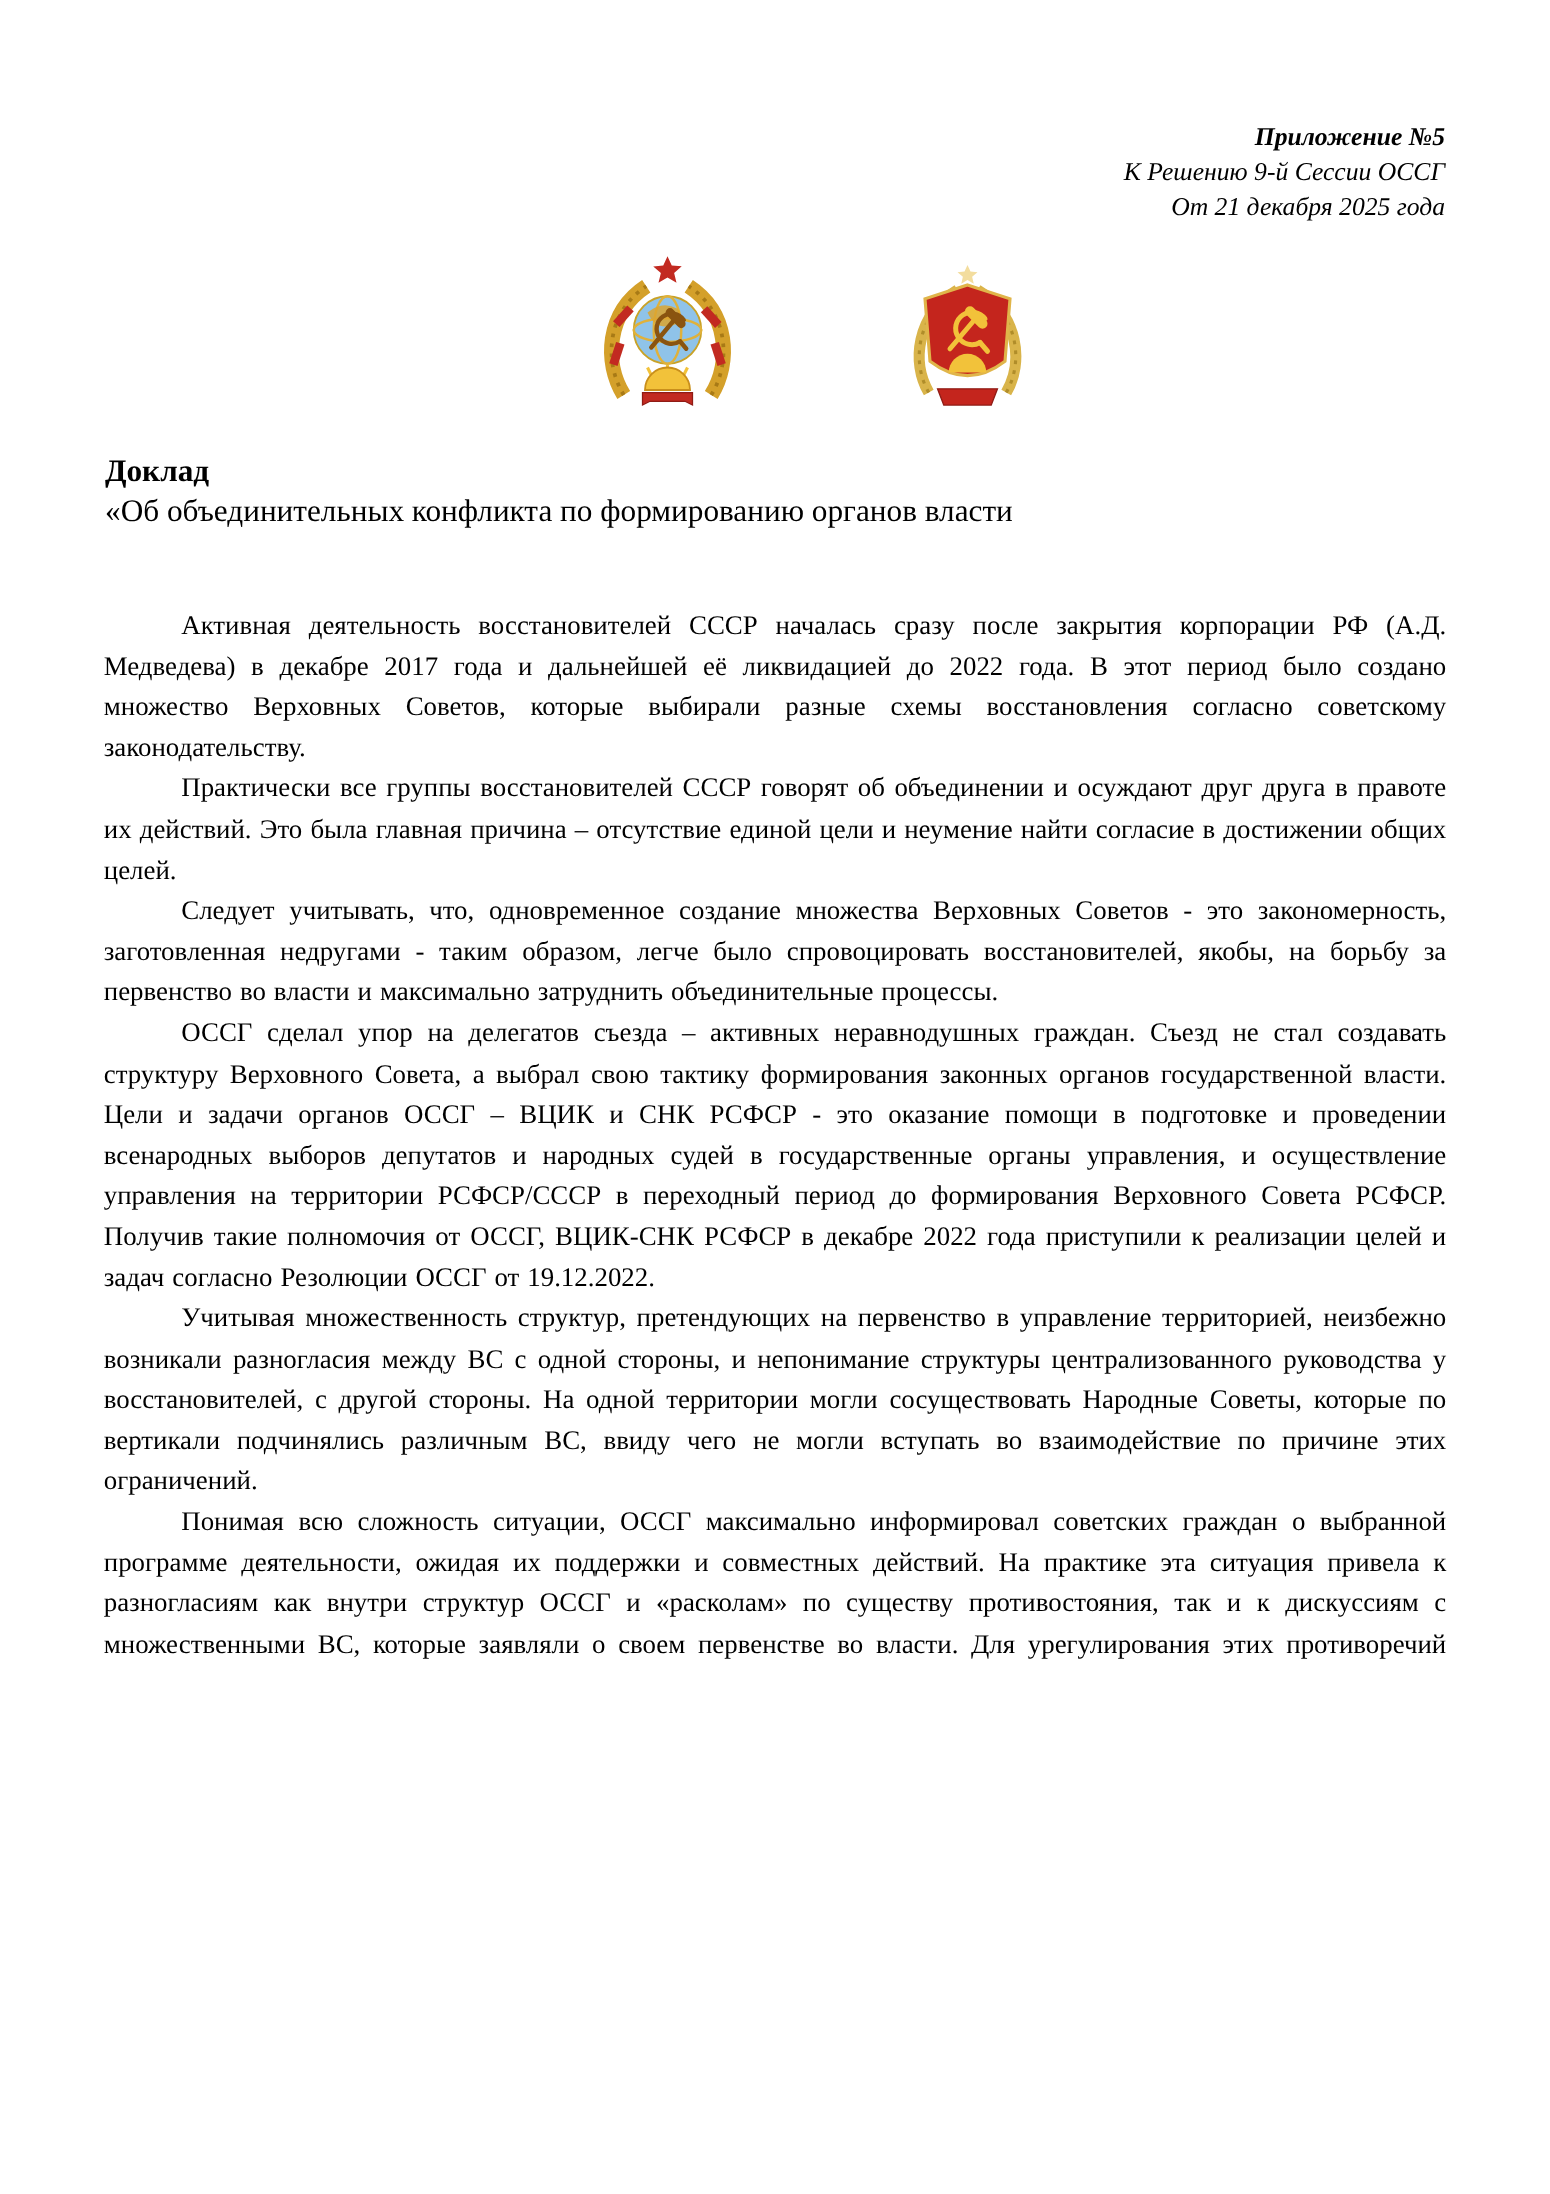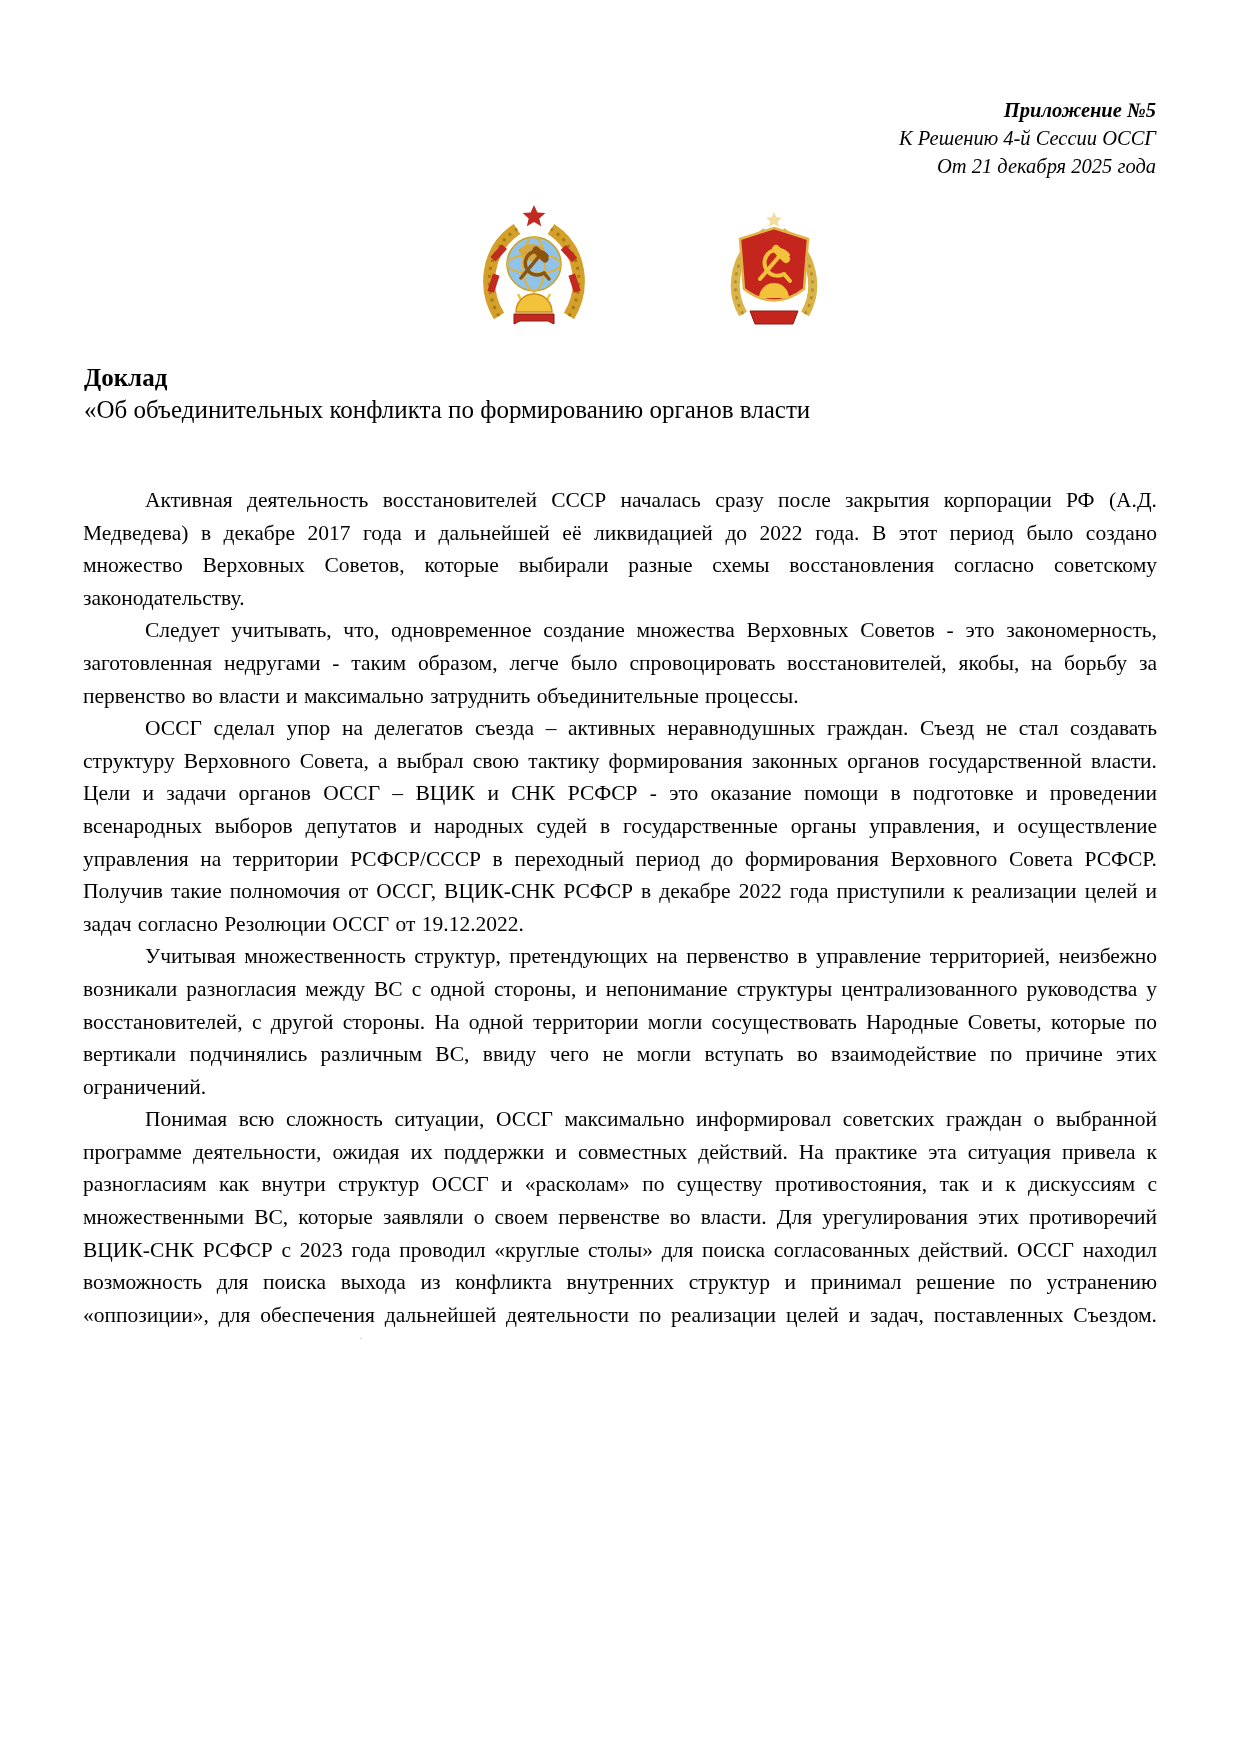--- a/index.html
+++ b/index.html
@@ -51,21 +51,21 @@
   }
   .footer-left{margin-left:35px;white-space:pre-wrap;font-style:italic;}
 </style>
 </head>
 <body>
 
 <div class="page">
 
   <div class="header-note">
     <div class="hl1">Приложение №5</div>
-    <div>К Решению 4-й Сессии ОССГ</div>
+    <div>К Решению 9-й Сессии ОССГ</div>
     <div>От 21 декабря 2025 года</div>
   </div>
 
   <div class="emblems">
     <span class="emblem ussr">
       <svg width="112" height="130" viewBox="0 0 112 130" aria-hidden="true">
 
         <path d="M56 3 l3.4 7.4 8 .7 -6.1 5.3 1.9 7.8 -7.2-4.3 -7.2 4.3 1.9-7.8 -6.1-5.3 8-.7z" fill="#c22a21"></path>
 
         <path d="M21 114 C5 88 7 48 39 27" fill="none" stroke="#d4a02a" stroke-width="12"></path>
@@ -126,20 +126,21 @@
     </span>
   </div>
 
   <div class="title-block">
     <div class="t-head">Доклад</div>
     <div>«Об объединительных конфликта по формированию органов власти</div>
   </div>
 
   <div class="body-text">
     <p>Активная деятельность восстановителей СССР началась сразу после закрытия корпорации РФ (А.Д. Медведева) в декабре 2017 года и дальнейшей её ликвидацией до 2022 года. В этот период было создано множество Верховных Советов, которые выбирали разные схемы восстановления согласно советскому законодательству.</p>
+    <p>Практически все группы восстановителей СССР говорят об объединении и осуждают друг друга в правоте их действий. Это была главная причина – отсутствие единой цели и неумение найти согласие в достижении общих целей.</p>
     <p>Следует учитывать, что, одновременное создание множества Верховных Советов - это закономерность, заготовленная недругами - таким образом, легче было спровоцировать восстановителей, якобы, на борьбу за первенство во власти и максимально затруднить объединительные процессы.</p>
     <p>ОССГ сделал упор на делегатов съезда – активных неравнодушных граждан. Съезд не стал создавать структуру Верховного Совета, а выбрал свою тактику формирования законных органов государственной власти. Цели и задачи органов ОССГ – ВЦИК и СНК РСФСР - это оказание помощи в подготовке и проведении всенародных выборов депутатов и народных судей в государственные органы управления, и осуществление управления на территории РСФСР/СССР в переходный период до формирования Верховного Совета РСФСР. Получив такие полномочия от ОССГ, ВЦИК-СНК РСФСР в декабре 2022 года приступили к реализации целей и задач согласно Резолюции ОССГ от 19.12.2022.</p>
     <p>Учитывая множественность структур, претендующих на первенство в управление территорией, неизбежно возникали разногласия между ВС с одной стороны, и непонимание структуры централизованного руководства у восстановителей, с другой стороны. На одной территории могли сосуществовать Народные Советы, которые по вертикали подчинялись различным ВС, ввиду чего не могли вступать во взаимодействие по причине этих ограничений.</p>
     <p class="cut">Понимая всю сложность ситуации, ОССГ максимально информировал советских граждан о выбранной программе деятельности, ожидая их поддержки и совместных действий. На практике эта ситуация привела к разногласиям как внутри структур ОССГ и «расколам» по существу противостояния, так и к дискуссиям с множественными ВС, которые заявляли о своем первенстве во власти. Для урегулирования этих противоречий ВЦИК-СНК РСФСР с 2023 года проводил «круглые столы» для поиска согласованных действий. ОССГ находил возможность для поиска выхода из конфликта внутренних структур и принимал решение по устранению «оппозиции», для обеспечения дальнейшей деятельности по реализации целей и задач, поставленных Съездом. Такие вопросы ставились и были решены на 2-ой, 3ЧС и 4-ой сессии. Понятно, что «товарищи»-оппозиционеры продолжили «зеркалить» ВЦИК, чтобы вводить в заблуждение советских граждан. Для того, чтобы это понять, - надо потрудиться. Но не каждый на это способен. Большая</p>
   </div>
 
   <div class="footer-rule" style="border-top-color: rgb(95, 36, 35); border-bottom-color: rgb(95, 36, 35);"></div>
   <div class="footer-row">
     <span class="footer-left">Приложение №5  «Доклад об объединительных процессах»</span>
     <span class="footer-right">Страница 5</span>

